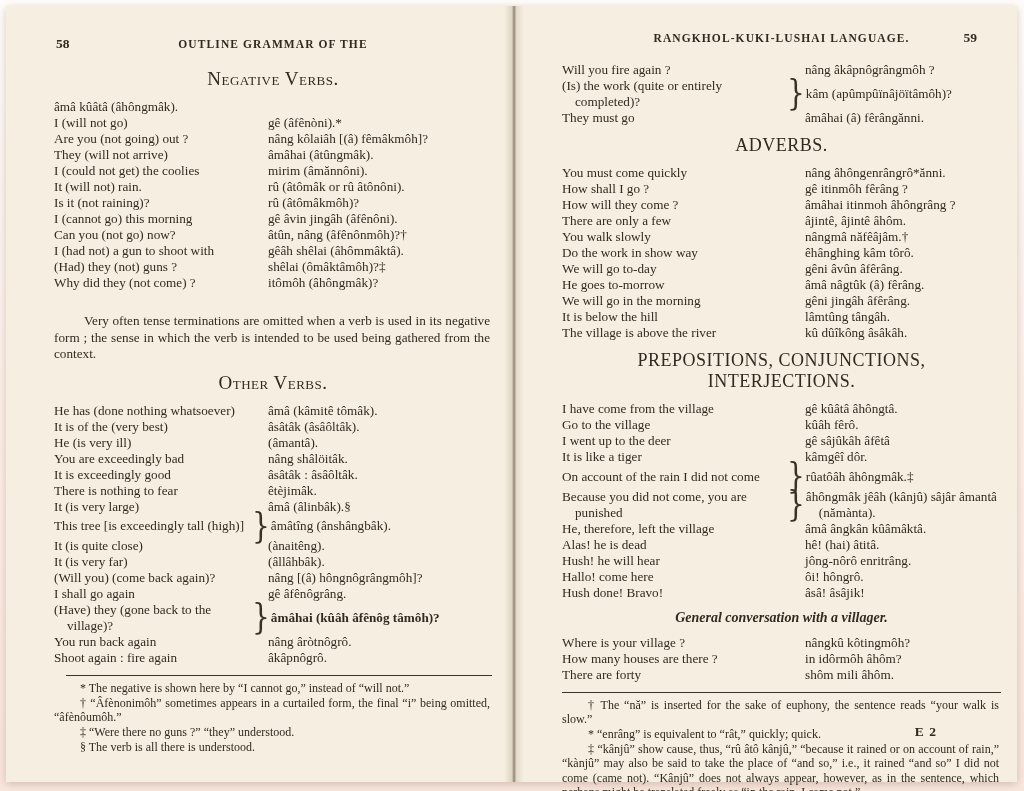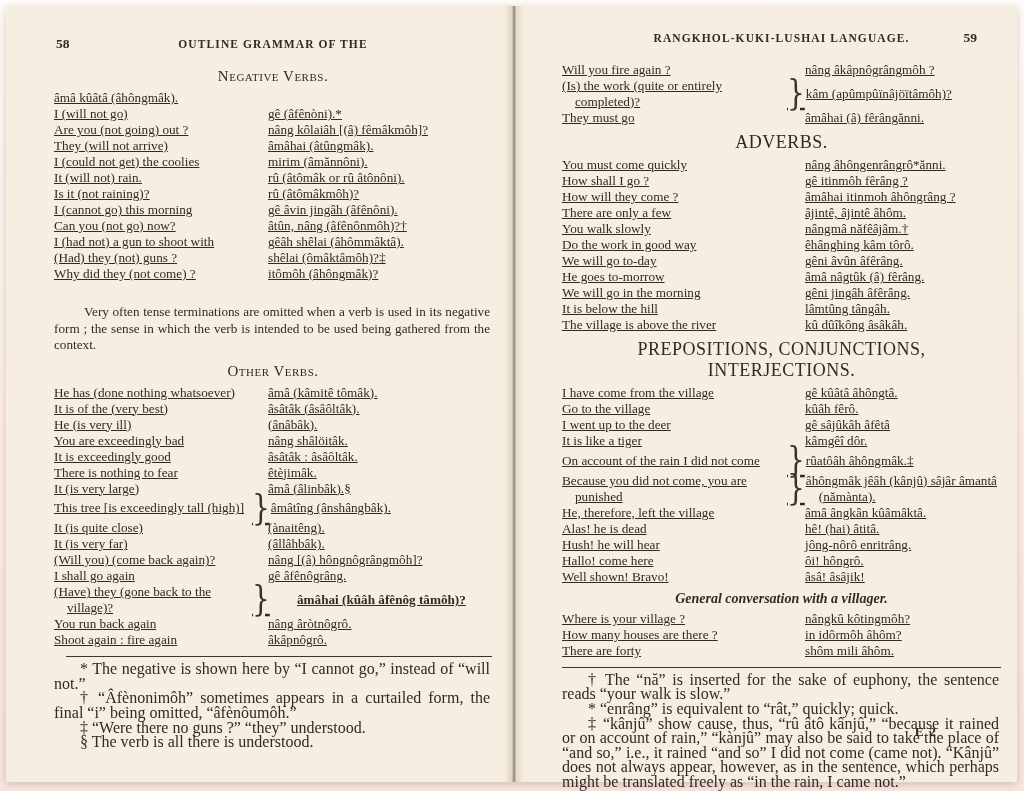--- a/index.html
+++ b/index.html
@@ -24,45 +24,45 @@
 
   .pagehead{position:relative;height:20px;margin-bottom:10px;}
   .rhead{position:absolute;left:0;right:0;text-align:center;font-weight:bold;
          font-size:11.5px;letter-spacing:1.1px;}
   .pnum{position:absolute;top:-2px;font-size:13.5px;font-weight:bold;}
   .page.left  .pnum{left:2px;}
   .page.right .pnum{right:24px;}
 
   .heading{text-align:center;margin:9px 0 5px;font-size:14px;}
   .page.right .heading{margin:6px 0 4px;}
-  .heading.sc{font-variant:small-caps;font-size:15px;letter-spacing:.5px;}
+  .heading.sc{font-variant:small-caps;font-size:19px;letter-spacing:.5px;}
   .heading.caps{font-size:18px;letter-spacing:.5px;}
   .heading.it{font-style:italic;font-weight:bold;font-size:14px;}
 
-  .rows{margin:1px 0;text-decoration:underline;}
+  .rows{margin:9px 0;}
   .row{display:flex;align-items:flex-start;}
   .row.has-brace{align-items:center;}
   .en,.nv{font-size:13.2px;line-height:16px;padding-left:13px;text-indent:-13px;}
   .page.left  .en{flex:0 0 201px;}
   .page.right .en{flex:0 0 230px;}
   .page.left  .row.has-brace .en{flex:0 0 185px;}
   .page.right .row.has-brace .en{flex:0 0 212px;}
   .nv{flex:1;}
-  .nv.bold{font-weight:bold;text-align:center;}
+  .nv.bold{font-weight:bold;}
   .brace{
     flex:0 0 16px;font-family:"DejaVu Serif",serif;font-size:28px;font-weight:400;
     line-height:.85;transform:scaleY(1.25);margin-right:1px;color:#3a3126;
   }
   .para{
     font-size:13.2px;line-height:16.5px;text-indent:30px;text-align:justify;
     margin:22px 2px 2px 0;
   }
   .rule{border-top:1.6px solid #3c332a;margin:8px 0 5px 12px;}
   .page.right .rule{margin:8px 0 5px 0;}
-  .footnote{font-size:16px;line-height:14.6px;text-indent:26px;text-align:justify;margin-right:2px;}
+  .footnote{font-size:12px;line-height:14.6px;text-indent:26px;text-align:justify;margin-right:2px;}
   .signature{position:absolute;right:80px;bottom:42px;font-weight:bold;font-size:13.5px;letter-spacing:1px;}
 </style>
 </head>
 <body style="--paper: #f6efe1; --ink: #32291f;">
 
 <div class="book">
 
   <div class="page left">
     <div class="pagehead">
       <span class="pnum">58</span>
@@ -125,21 +125,21 @@
           <div class="row">
             <div class="en">He has (done nothing whatsoever)</div>
             <div class="nv">âmâ (kâmitê tômâk).</div>
           </div>
           <div class="row">
             <div class="en">It is of the (very best)</div>
             <div class="nv">âsâtâk (âsâôltâk).</div>
           </div>
           <div class="row">
             <div class="en">He (is very ill)</div>
-            <div class="nv">(ânâbâk).</div>
+            <div class="nv">(âmantâ).</div>
           </div>
           <div class="row">
             <div class="en">You are exceedingly bad</div>
             <div class="nv">nâng shâlöitâk.</div>
           </div>
           <div class="row">
             <div class="en">It is exceedingly good</div>
             <div class="nv">âsâtâk : âsâôltâk.</div>
           </div>
           <div class="row">
@@ -234,21 +234,21 @@
           </div>
           <div class="row">
             <div class="en">There are only a few</div>
             <div class="nv">âjintê, âjintê âhôm.</div>
           </div>
           <div class="row">
             <div class="en">You walk slowly</div>
             <div class="nv">nângmâ năfêâjâm.†</div>
           </div>
           <div class="row">
-            <div class="en">Do the work in good way</div>
+            <div class="en">Do the work in show way</div>
             <div class="nv">êhânghing kâm tôrô.</div>
           </div>
           <div class="row">
             <div class="en">We will go to-day</div>
             <div class="nv">gêni âvûn âfêrâng.</div>
           </div>
           <div class="row">
             <div class="en">He goes to-morrow</div>
             <div class="nv">âmâ nâgtûk (â) fêrâng.</div>
           </div>
@@ -303,21 +303,21 @@
           </div>
           <div class="row">
             <div class="en">Hush! he will hear</div>
             <div class="nv">jông-nôrô enritrâng.</div>
           </div>
           <div class="row">
             <div class="en">Hallo! come here</div>
             <div class="nv">ôi! hôngrô.</div>
           </div>
           <div class="row">
-            <div class="en">Well shown! Bravo!</div>
+            <div class="en">Hush done! Bravo!</div>
             <div class="nv">âsâ! âsâjik!</div>
           </div>
         </div>
         <div class="heading it">General conversation with a villager.</div>
         <div class="rows">
           <div class="row">
             <div class="en">Where is your village ?</div>
             <div class="nv">nângkû kôtingmôh?</div>
           </div>
           <div class="row">

